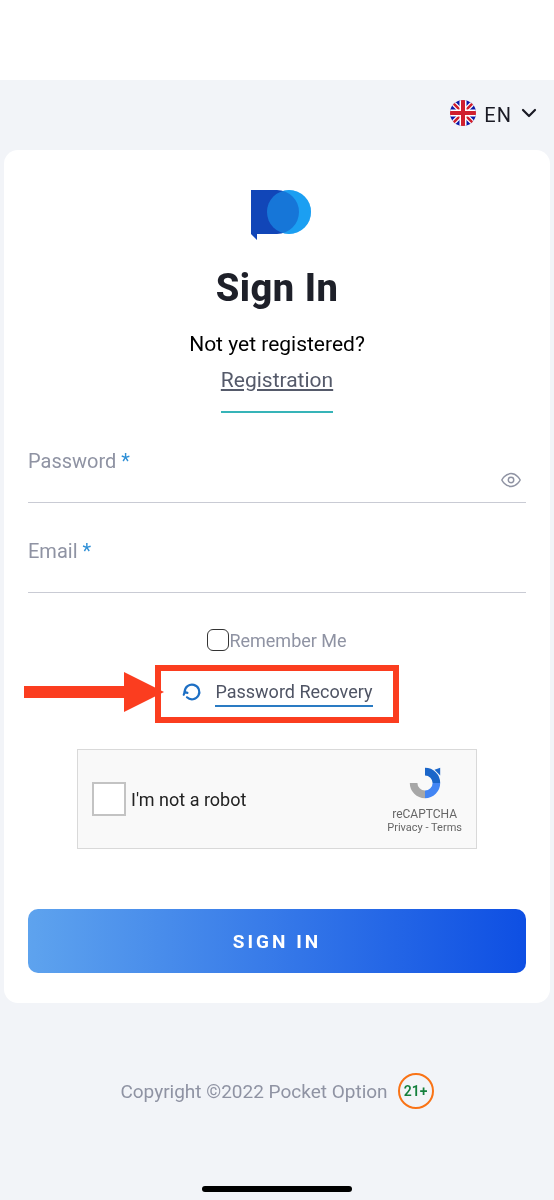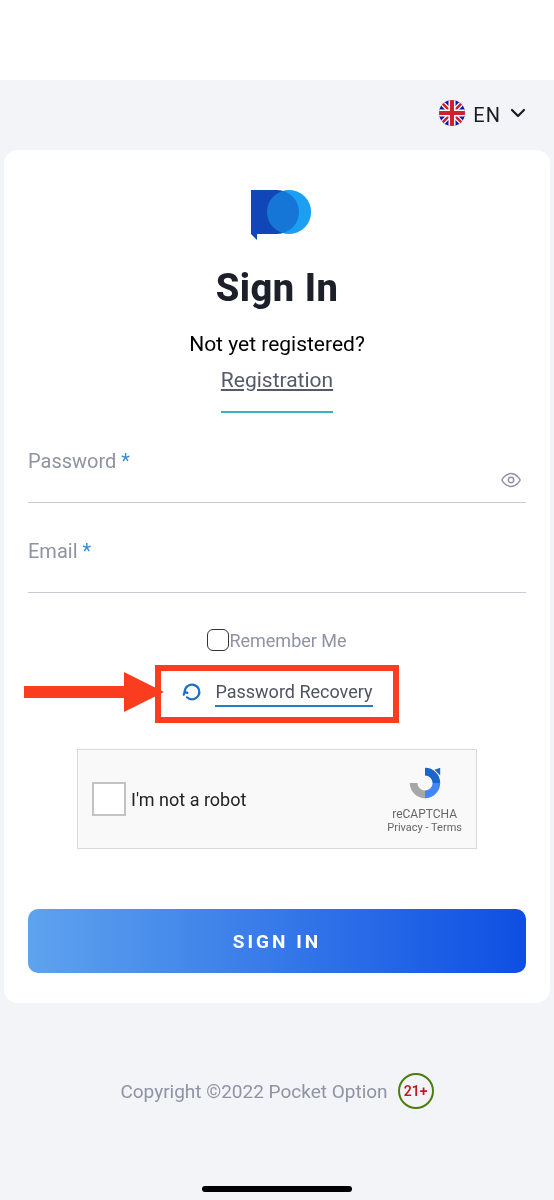--- a/index.html
+++ b/index.html
@@ -1,18 +1,18 @@
 <!DOCTYPE html>
 <html><head>
   <meta charset="utf-8">
   <style>
     * { box-sizing: border-box; margin: 0; padding: 0; font-family: -apple-system, BlinkMacSystemFont, "Segoe UI", Roboto, Helvetica, Arial, sans-serif; }
     body { width: 554px; height: 1200px; background: #f2f4f8; overflow: hidden; position: relative; }
     .status-spacer { height: 80px; background: #ffffff; }
-    .topbar { height: 70px; display: flex; justify-content: flex-end; align-items: center; padding: 0 27px; }
+    .topbar { height: 70px; display: flex; justify-content: flex-end; align-items: center; padding: 0 16px; }
     .lang { display: flex; align-items: center; gap: 8px; cursor: pointer; }
     .lang-label { font-size: 20px; color: #1a1a24; letter-spacing: 1px; }
     .card { background: #ffffff; border-radius: 14px; margin: 0 4px; padding: 36px 24px 30px 24px; }
     .logo-wrap { display: flex; justify-content: center; margin-bottom: 24px; }
     .title { text-align: center; font-size: 38px; font-weight: 800; color: #1e2029; letter-spacing: 0.5px; margin-bottom: 22px; }
     .prompt { text-align: center; font-size: 21px; color: #000000; margin-bottom: 12px; }
     .reg-wrap { text-align: center; margin-bottom: 36px; }
     .reg-link { font-size: 21px; color: #555a6a; border-bottom: 2px solid #36b4b8; padding-bottom: 19px; cursor: pointer; display: inline-block; text-decoration: underline; }
     .field { position: relative; margin-bottom: 36px; }
     .field-label { font-size: 20px; color: #8f93a3; margin-bottom: 10px; display: inline-block; }
@@ -28,21 +28,21 @@
     .recovery-link { font-size: 18px; color: #4f5464; border-bottom: 2px solid #2a7bc3; padding-bottom: 3px; cursor: pointer; }
     .arrow { position: absolute; left: -4px; top: 50%; transform: translateY(-50%); }
     .captcha { border: 1px solid #d9d9d9; width: 400px; margin: 0 auto; height: 100px; display: flex; align-items: center; padding: 0 14px; gap: 5px; margin-bottom: 60px; background:#f9f9f9; }
     .captcha-check { width: 34px; height: 34px; border: 2px solid #c3c3c3; background: #fff; }
     .captcha-text { font-size: 18px; color: #222; flex: 1; }
     .captcha-right { text-align: center; font-size: 11px; color: #666; }
     .captcha-right .brand { font-size: 12px; margin-top: 2px; }
     .captcha-right .links { font-size: 11px; }
     .signin-btn { width: 100%; height: 64px; border: none; border-radius: 10px; background: linear-gradient(90deg, #5ea3ee 0%, #0e4fe3 100%); color: #fff; font-size: 19px; letter-spacing: 3px; font-weight: 700; cursor: pointer; }
     .footer { text-align: center; color: #8f93a3; font-size: 19px; margin-top: 70px; display: flex; align-items: center; justify-content: center; gap: 10px; }
-    .age-badge { width: 36px; height: 36px; border: 2px solid #4d7c0f; border-radius: 50%; display: inline-flex; align-items: center; justify-content: center; font-size: 14px; color: #b91c1c; font-weight: 600; }
+    .age-badge { width: 36px; height: 36px; border: 2px solid #f97316; border-radius: 50%; display: inline-flex; align-items: center; justify-content: center; font-size: 14px; color: #15803d; font-weight: 600; }
     .home-bar { position: absolute; bottom: 8px; left: 50%; transform: translateX(-50%); width: 150px; height: 6px; background: #000; border-radius: 4px; }
   </style>
 </head>
 <body>
 
 <div class="status-spacer"></div>
 
 <div class="topbar">
   <div class="lang">
     <span>

